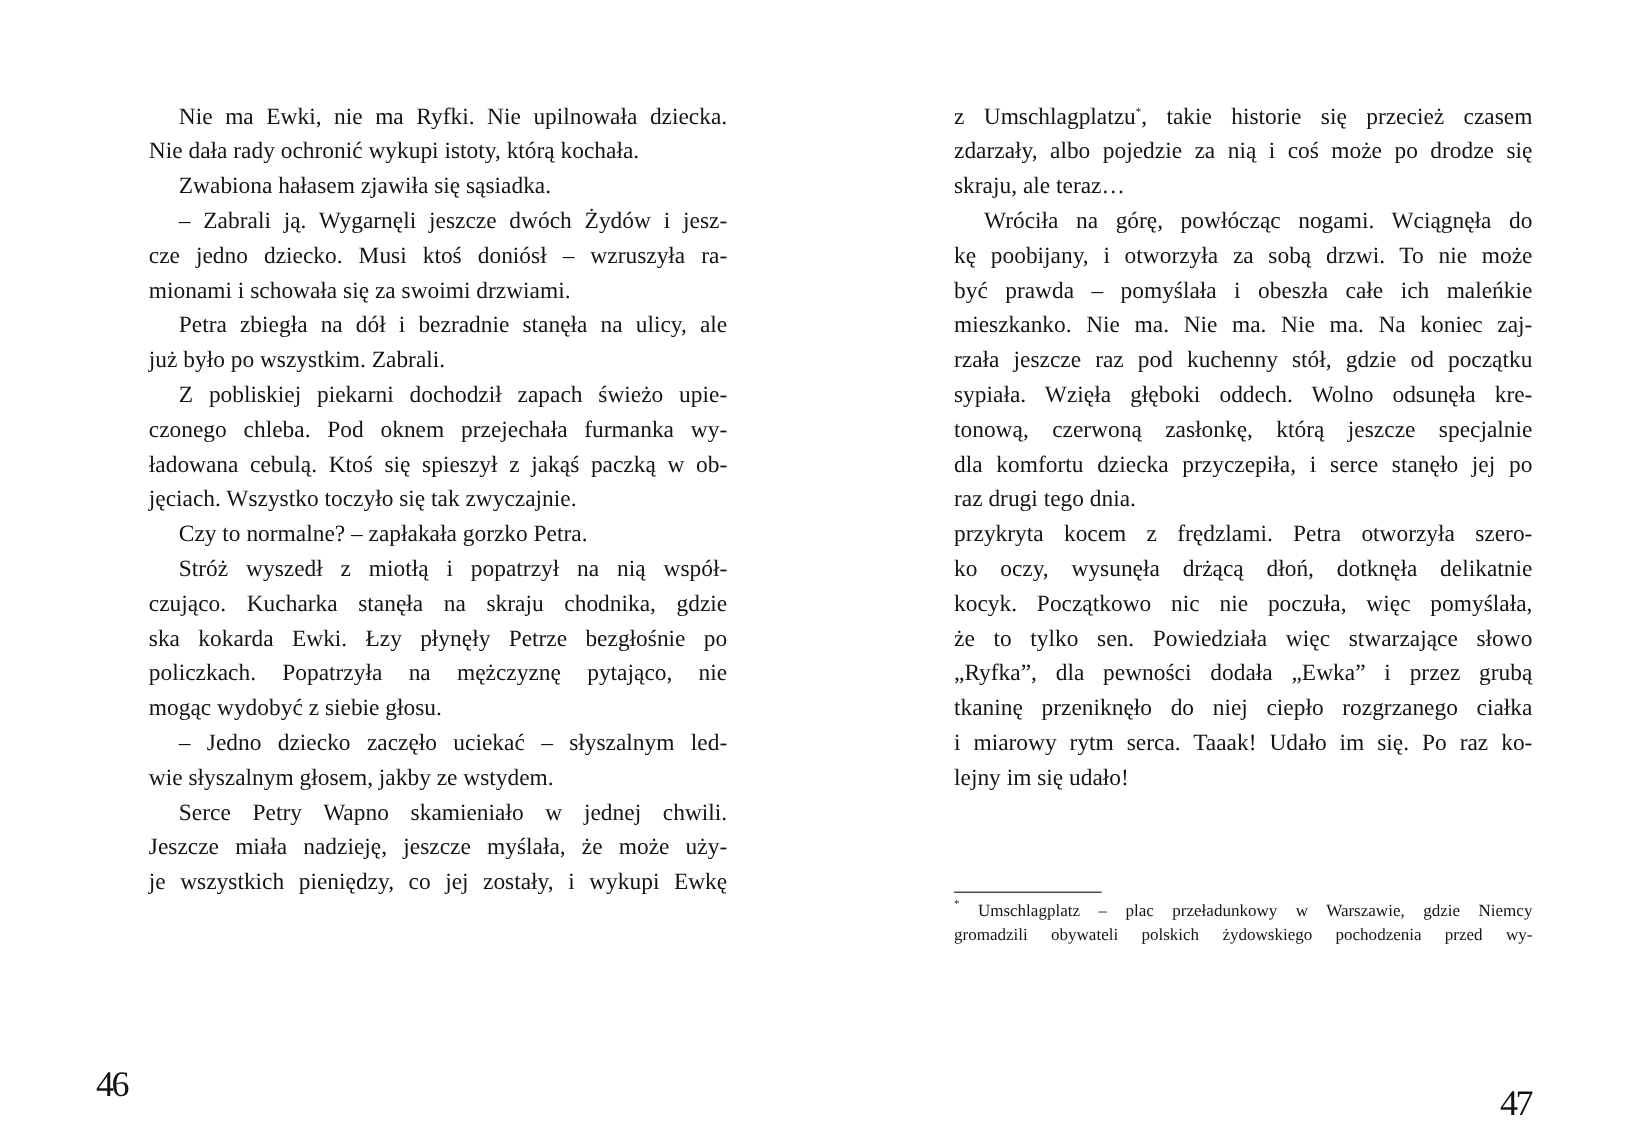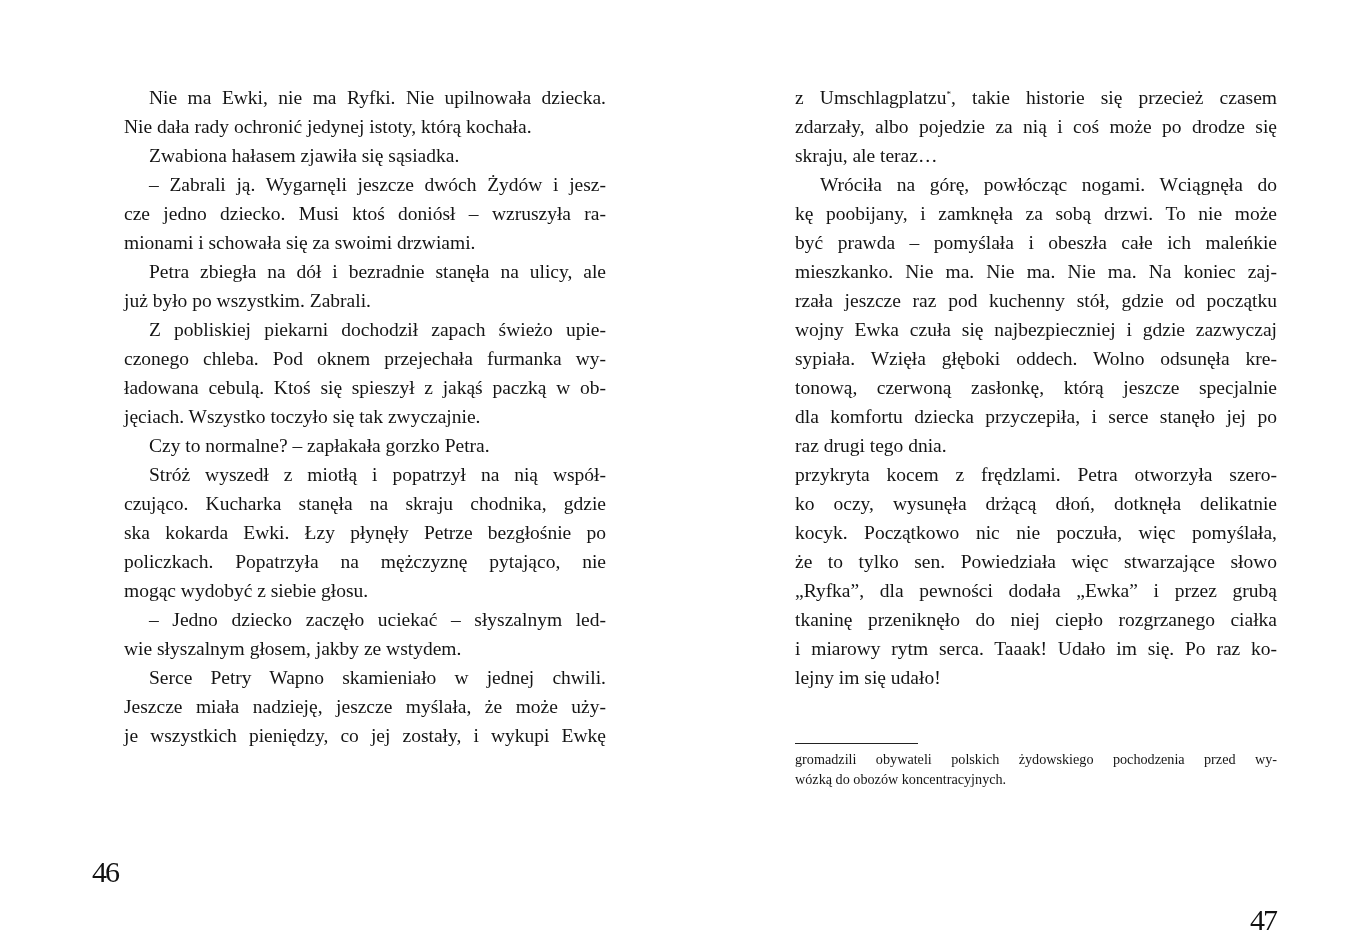--- a/index.html
+++ b/index.html
@@ -12,29 +12,29 @@
           text-align: justify; text-align-last: justify; }
   .line.indent { padding-left: 25px; }
   .line.last { text-align-last: left; }
   .footnote-rule { position: absolute; left: 795px; top: 743px; width: 123px; height: 1px; background: #222; }
   .footnote { position: absolute; left: 795px; top: 749px; width: 482px; }
   .fline { height: 20px; line-height: 20px; font-size: 14.2px; white-space: nowrap;
            text-align: justify; text-align-last: justify; }
   .fline.last { text-align-last: left; }
   sup { font-size: 9px; line-height: 0; vertical-align: 7px; }
   .pagenum { position: absolute; top: 855px; font-size: 30px; letter-spacing: -2px; color: #111; }
-  #pagenum-left { left: 92px; }
+  #pagenum-left { left: 80px; margin-top: 32px; }
   #pagenum-right { left: 1250px; margin-top: 48px; }
 </style>
 </head>
 <body>
 
 <div id="page-left" class="page">
     <div class="line indent">Nie ma Ewki, nie ma Ryfki. Nie upilnowała dziecka.</div>
-    <div class="line last">Nie dała rady ochronić jedynej istoty, którą kochała.</div>
+    <div class="line last">Nie dała rady ochronić wykupi istoty, którą kochała.</div>
     <div class="line indent last">Zwabiona hałasem zjawiła się sąsiadka.</div>
     <div class="line indent">– Zabrali ją. Wygarnęli jeszcze dwóch Żydów i jesz-</div>
     <div class="line">cze jedno dziecko. Musi ktoś doniósł – wzruszyła ra-</div>
     <div class="line last">mionami i schowała się za swoimi drzwiami.</div>
     <div class="line indent">Petra zbiegła na dół i bezradnie stanęła na ulicy, ale</div>
     <div class="line last">już było po wszystkim. Zabrali.</div>
     <div class="line indent">Z pobliskiej piekarni dochodził zapach świeżo upie-</div>
     <div class="line">czonego chleba. Pod oknem przejechała furmanka wy-</div>
     <div class="line">ładowana cebulą. Ktoś się spieszył z jakąś paczką w ob-</div>
     <div class="line last">jęciach. Wszystko toczyło się tak zwyczajnie.</div>
@@ -49,39 +49,38 @@
     <div class="line indent">Serce Petry Wapno skamieniało w jednej chwili.</div>
     <div class="line">Jeszcze miała nadzieję, jeszcze myślała, że może uży-</div>
     <div class="line">je wszystkich pieniędzy, co jej zostały, i wykupi Ewkę</div>
   </div>
 
 <div id="page-right" class="page">
   <div class="line"><span>z Umschlagplatzu</span><sup>*</sup><span>, takie historie się przecież czasem</span></div>
 <div class="line">zdarzały, albo pojedzie za nią i coś może po drodze się</div>
     <div class="line last">skraju, ale teraz…</div>
     <div class="line indent">Wróciła na górę, powłócząc nogami. Wciągnęła do</div>
-    <div class="line">kę poobijany, i zamknęła za sobą drzwi. To nie może</div>
+    <div class="line">kę poobijany, i otworzyła za sobą drzwi. To nie może</div>
     <div class="line">być prawda – pomyślała i obeszła całe ich maleńkie</div>
     <div class="line">mieszkanko. Nie ma. Nie ma. Nie ma. Na koniec zaj-</div>
     <div class="line">rzała jeszcze raz pod kuchenny stół, gdzie od początku</div>
-    <div class="line">wojny Ewka czuła się najbezpieczniej i gdzie zazwyczaj</div>
     <div class="line">sypiała. Wzięła głęboki oddech. Wolno odsunęła kre-</div>
     <div class="line">tonową, czerwoną zasłonkę, którą jeszcze specjalnie</div>
     <div class="line">dla komfortu dziecka przyczepiła, i serce stanęło jej po</div>
     <div class="line last">raz drugi tego dnia.</div>
     <div class="line">przykryta kocem z frędzlami. Petra otworzyła szero-</div>
     <div class="line">ko oczy, wysunęła drżącą dłoń, dotknęła delikatnie</div>
     <div class="line">kocyk. Początkowo nic nie poczuła, więc pomyślała,</div>
     <div class="line">że to tylko sen. Powiedziała więc stwarzające słowo</div>
     <div class="line">„Ryfka”, dla pewności dodała „Ewka” i przez grubą</div>
     <div class="line">tkaninę przeniknęło do niej ciepło rozgrzanego ciałka</div>
     <div class="line">i miarowy rytm serca. Taaak! Udało im się. Po raz ko-</div>
     <div class="line last">lejny im się udało!</div>
   </div>
 
 <div class="footnote-rule"></div>
 <div class="footnote" id="footnote">
+    <div class="fline"><sup>*</sup> <span>Umschlagplatz – plac przeładunkowy w Warszawie, gdzie Niemcy</span></div>
     <div class="fline">gromadzili obywateli polskich żydowskiego pochodzenia przed wy-</div>
-    <div class="fline last">wózką do obozów koncentracyjnych.</div>
   </div>
 
 <div class="pagenum" id="pagenum-left">46</div>
 <div class="pagenum" id="pagenum-right">47</div>
 
 </body></html>

